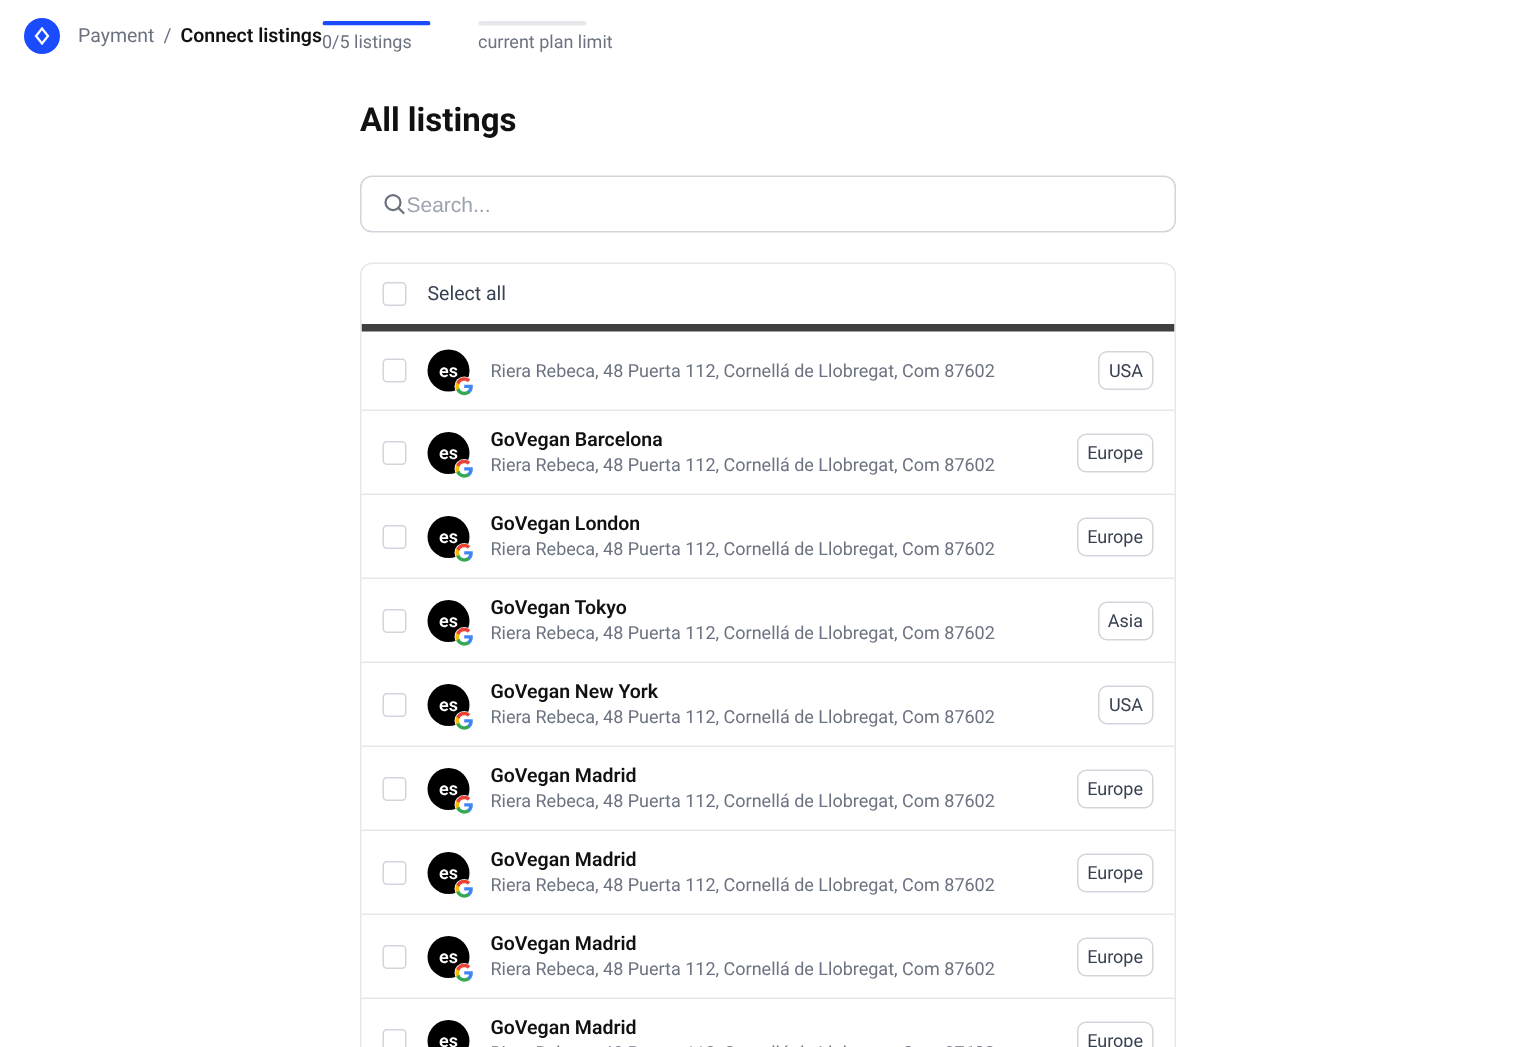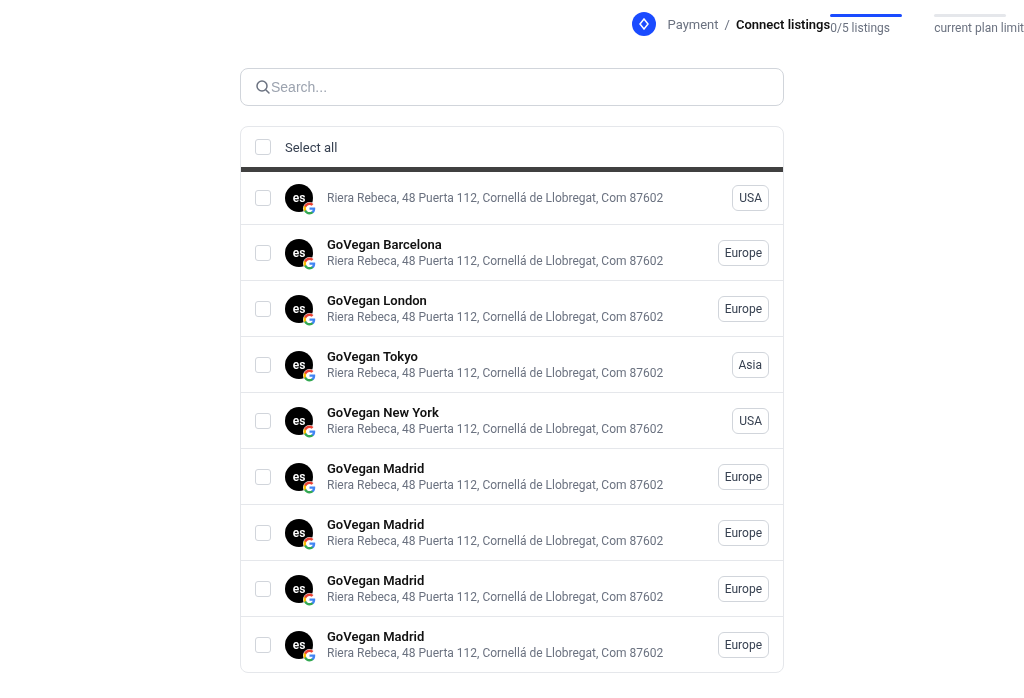--- a/index.html
+++ b/index.html
@@ -8,22 +8,22 @@
       box-sizing: border-box;
     }
     body {
       font-family: -apple-system, BlinkMacSystemFont, 'Segoe UI', Roboto, sans-serif;
       background: #fff;
       color: #111;
     }
     .header {
       display: flex;
       align-items: center;
-      justify-content: flex-end;
-      padding: 12px 0;
+      justify-content: flex-start;
+      padding: 12px 16px;
     }
     .header-left {
       display: flex;
       align-items: center;
       gap: 12px;
     }
     .logo {
       width: 24px;
       height: 24px;
       background: #1a4bff;
@@ -221,20 +221,21 @@
       <span class="progress-label">0/5 listings</span>
     </div>
     <div class="progress-block">
       <div class="progress-bar"></div>
       <span class="progress-label">current plan limit</span>
     </div>
   </div>
 </div>
 
 <div class="main">
+  <h1 class="page-title">All listings</h1>
 
   <div class="search-box">
     <svg width="16" height="16" viewBox="0 0 16 16">
       <circle cx="7" cy="7" r="5" fill="none" stroke="#6b7280" stroke-width="1.5"></circle>
       <line x1="11" y1="11" x2="14" y2="14" stroke="#6b7280" stroke-width="1.5" stroke-linecap="round"></line>
     </svg>
     <input class="search-input" type="text" placeholder="Search..." style="">
   </div>
 
   <div class="listings-container">

